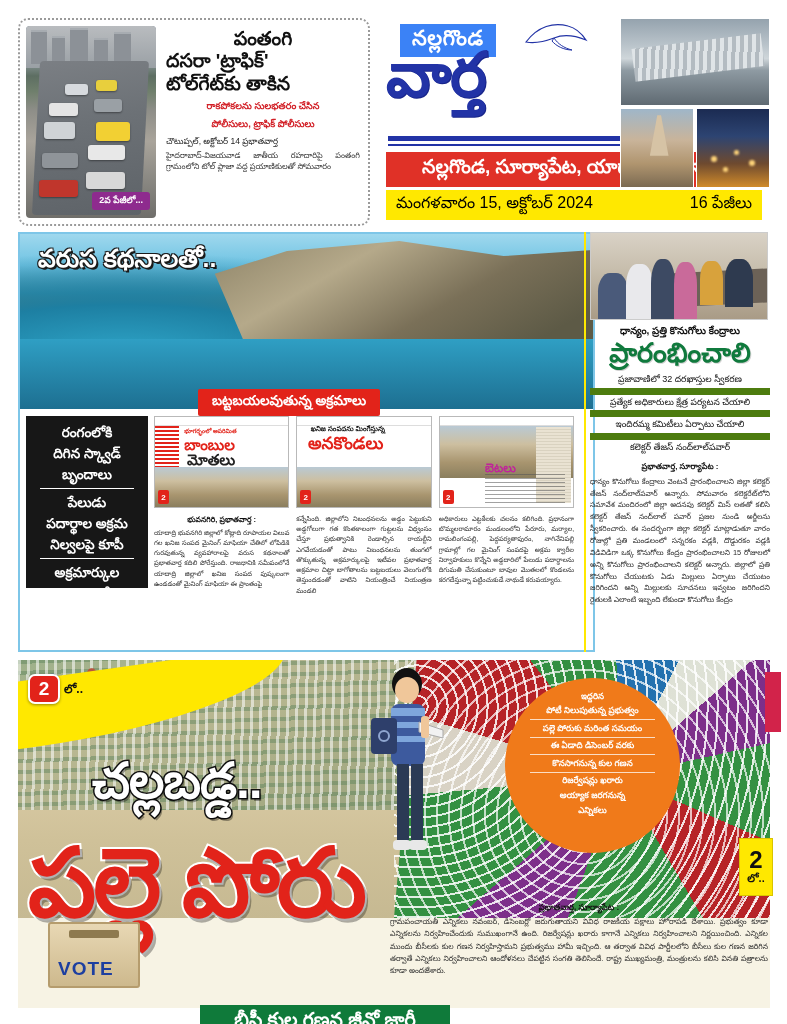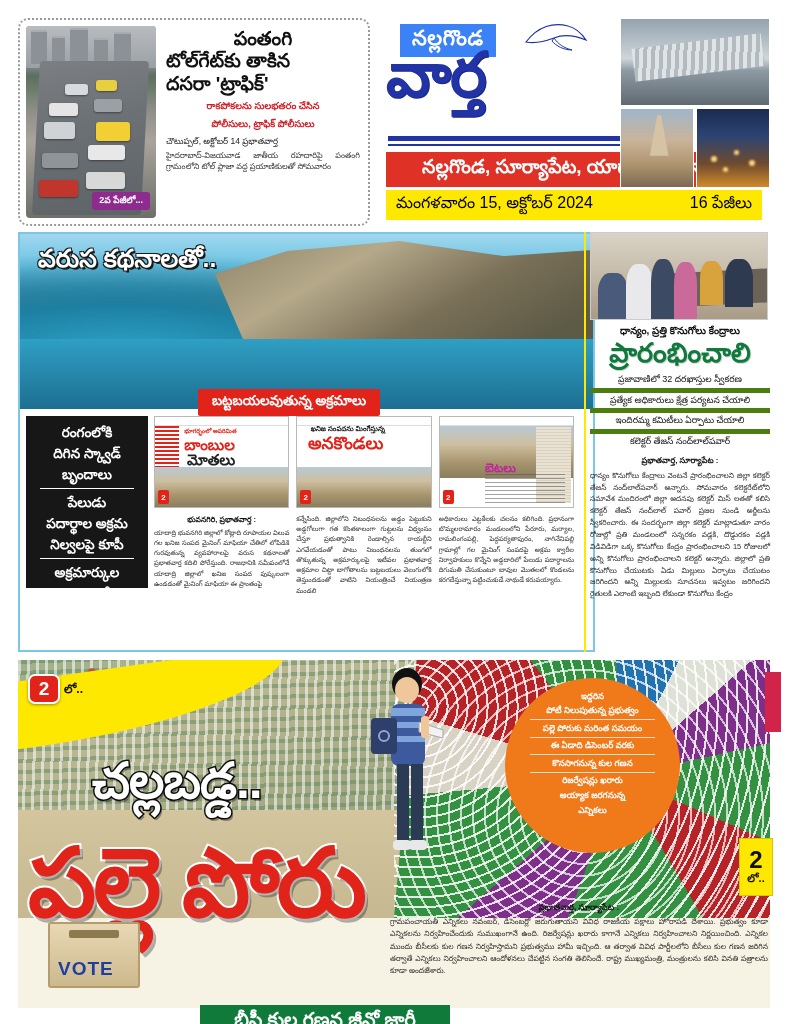--- a/index.html
+++ b/index.html
@@ -142,21 +142,21 @@
   .rightcol { position:absolute; left:584px; top:232px; width:186px; height:420px;
      border-left:2px solid #ffe800; padding-left:4px; }
   .rc-photo { width:178px; height:88px; border:1px solid #ccc; position:relative; overflow:hidden;
      background:linear-gradient(180deg,#d9d2c6 0%,#c8bfae 40%,#a99b86 100%); }
   .rc-p-desk{position:absolute;right:0;top:44%;width:56%;height:40%;background:#6c6257;transform:skewY(-3deg);}
   .rc-p-person{position:absolute;border-radius:40% 40% 0 0;}
   .rc-kicker { font-size:10px; color:#111; font-weight:bold; text-align:center; margin-top:5px; }
   .rc-head { font-size:27px; color:#107a3d; font-weight:bold; text-align:center; line-height:1; margin-top:1px;
      text-shadow:1px 1px 0 rgba(0,0,0,.18); }
   .rc-points { margin-top:5px; }
-  .rc-pt { font-size:9px; color:#111; text-align:center; padding:2px 0; border-bottom:5px solid #4d7c0f; line-height:1.3;}
+  .rc-pt { font-size:9px; color:#111; text-align:center; padding:2px 0; border-bottom:7px solid #4d7c0f; line-height:1.3;}
   .rc-pt:last-child{border-bottom:none;}
   .rc-byline { font-size:8px; color:#111; font-weight:bold; text-align:center; margin-top:6px; }
   .rc-body { font-size:7.4px; line-height:1.6; color:#2b2b2b; text-align:justify; margin-top:3px; }
 
   
   .bottom { position:absolute; left:18px; top:660px; width:752px; height:348px; overflow:hidden; background:#f7f3e4;}
   .bt-photo { position:absolute; left:0; top:0; width:100%; height:258px; overflow:hidden;
     background: linear-gradient(180deg,#8fa87e 0%,#a5a380 12%,#c3b18d 28%,#d8c9a3 48%,#cfc199 70%,#c6b992 100%);}
   .bt-village{position:absolute;left:0;top:0;width:56%;height:58%;
     background:
@@ -246,22 +246,22 @@
         <div class="pp-car" style="left:54%;top:50%;width:26%;height:10%;background:#f2d033;"></div>
         <div class="pp-car" style="left:14%;top:50%;width:24%;height:9%;background:#cfd3d6;"></div>
         <div class="pp-car" style="left:18%;top:40%;width:22%;height:7%;background:#e4e4e4;"></div>
         <div class="pp-car" style="left:52%;top:38%;width:22%;height:7%;background:#9aa0a5;"></div>
         <div class="pp-car" style="left:30%;top:30%;width:18%;height:6%;background:#d7dade;"></div>
         <div class="pp-car" style="left:54%;top:28%;width:16%;height:6%;background:#e8cf3d;"></div>
         <div class="pp-badge">2వ పేజీలో...</div>
       </div>
       <div class="promo-text">
         <div class="promo-h promo-h1">పంతంగి</div>
+        <div class="promo-h promo-h3">దసరా 'ట్రాఫిక్'</div>
         <div class="promo-h promo-h2">టోల్‌గేట్‌కు తాకిన</div>
-        <div class="promo-h promo-h3">దసరా 'ట్రాఫిక్'</div>
         <div class="promo-sub">రాకపోకలను సులభతరం చేసిన</div>
         <div class="promo-sub">పోలీసులు, ట్రాఫిక్ పోలీసులు</div>
         <div class="promo-by">చౌటుప్పల్, అక్టోబర్ 14 ప్రభాతవార్త</div>
         <div class="promo-body">హైదరాబాద్-విజయవాడ జాతీయ రహదారిపై పంతంగి గ్రామంలోని టోల్ ప్లాజా వద్ద ప్రయాణికులతో సోమవారం</div>
       </div>
     </div>
 
     <div class="masthead">
       <div class="mh-name-red">నల్లగొండ</div>
       <div class="mh-bird">

